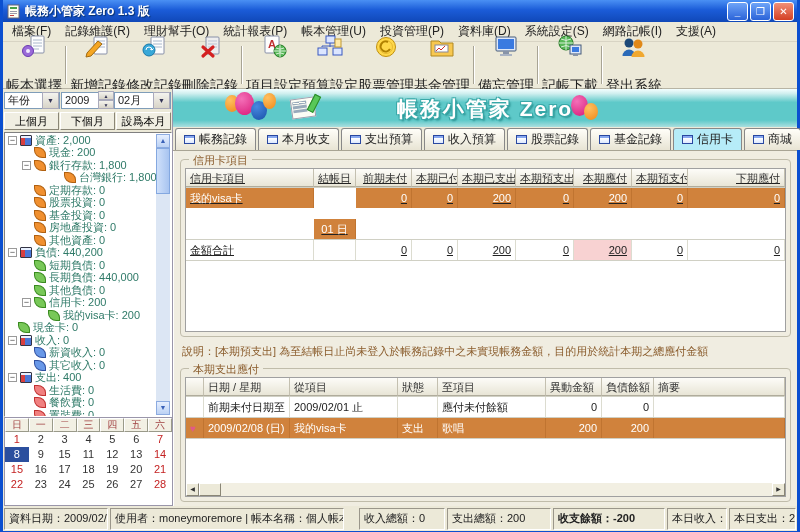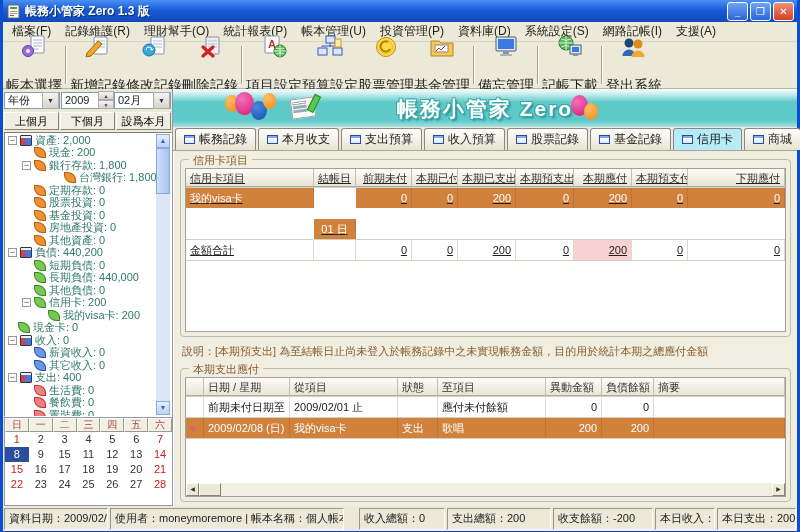--- a/index.html
+++ b/index.html
@@ -575,17 +575,17 @@
         </div>
       </div>
     </div>
   </div>
 
   <div class="statusbar" id="statusbar">
       <div class="seg" style="width: 104px;">資料日期：2009/02/08</div>
       <div class="seg" style="width: 234px;">使用者：moneymoremore | 帳本名稱：個人帳本</div>
       <div class="seg" style="width: 86px; margin-left: 13px;">收入總額：0</div>
       <div class="seg" style="width: 104px;">支出總額：200</div>
-      <div class="seg" style="width: 100px;">收支餘額：-200</div>
+      <div class="seg" style="width: 112px; font-weight: bold;">收支餘額：-200</div>
       <div class="seg" style="width: 60px;">本日收入：0</div>
       <div class="seg" style="flex: 1 1 0%;">本日支出：200</div>
     </div>
 </div>
 
 </body></html>

